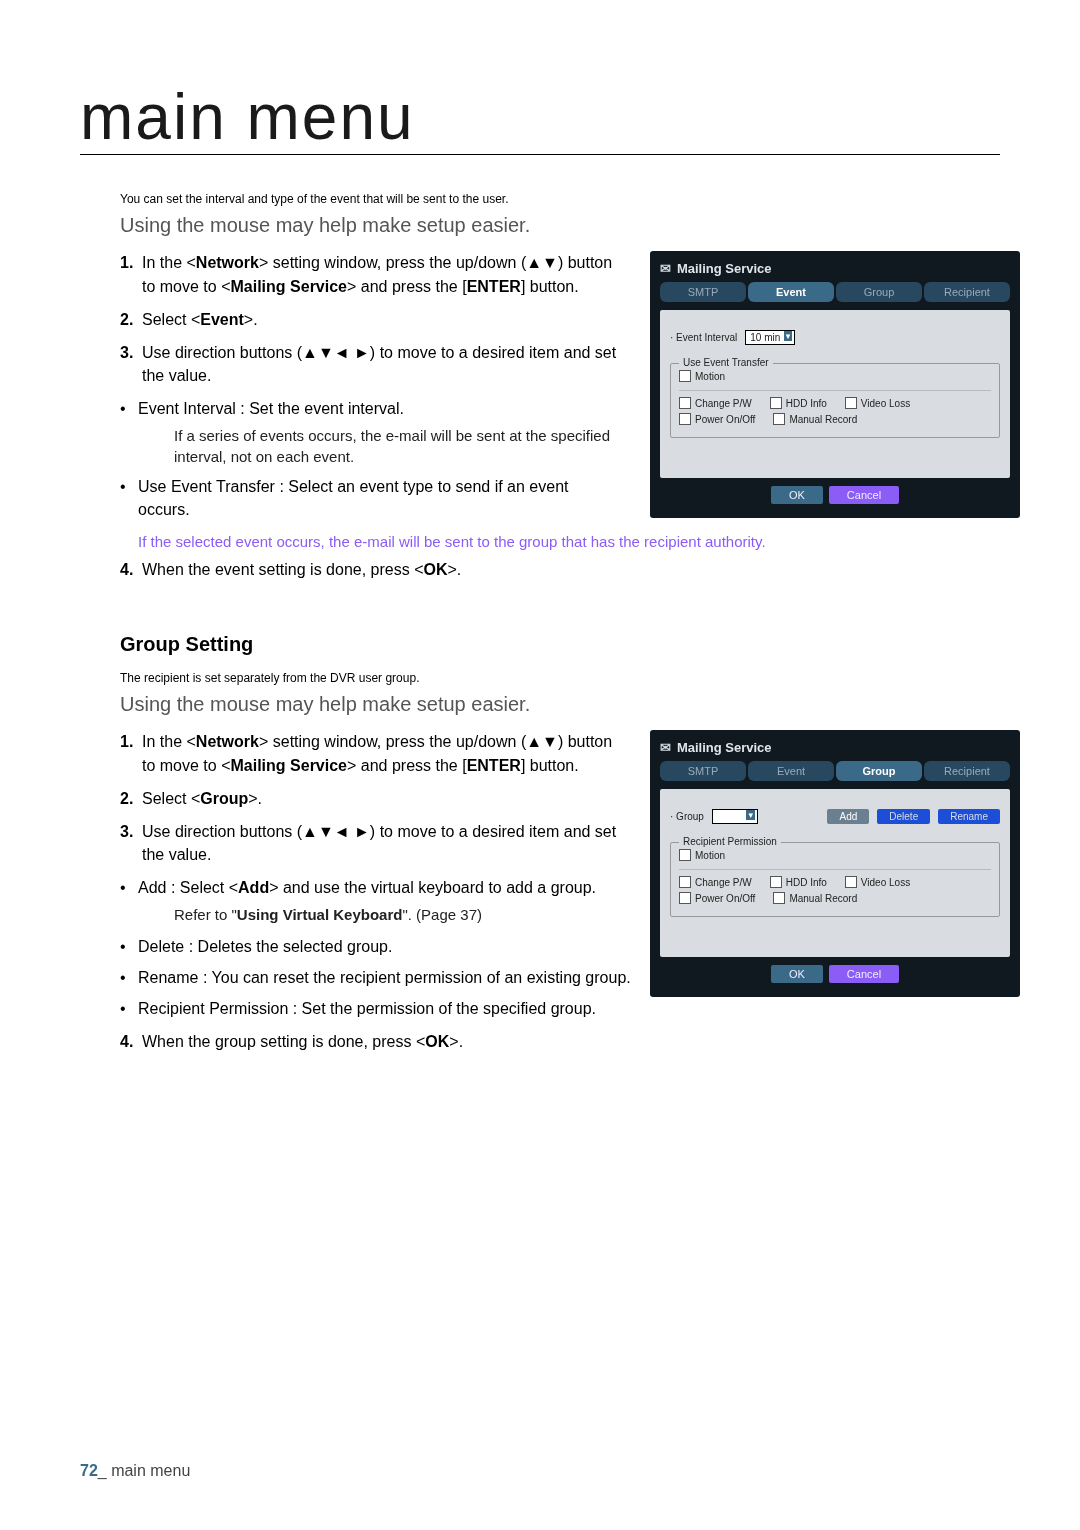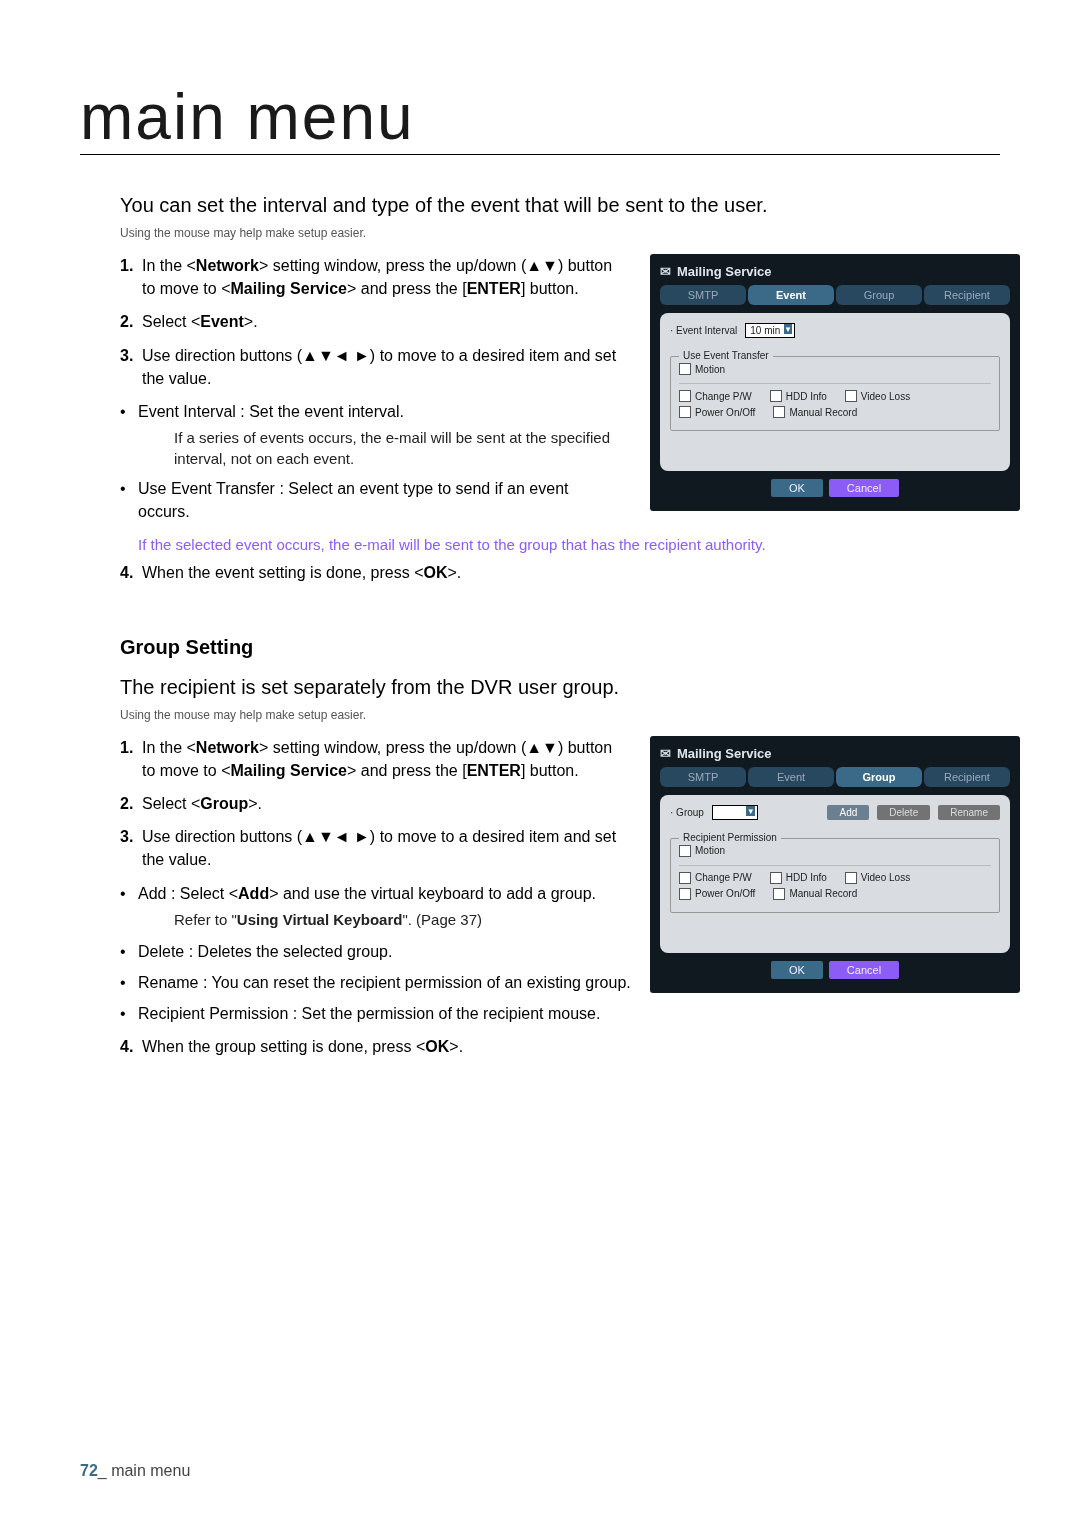--- a/index.html
+++ b/index.html
@@ -2,51 +2,51 @@
 <html><head>
 <meta charset="utf-8">
 <style>
   * { box-sizing: border-box; margin: 0; padding: 0; }
   html, body { width: 1080px; height: 1530px; background: #fff; font-family: Arial, Helvetica, sans-serif; color: #000; }
   .page { padding: 80px 80px 0 80px; position: relative; height: 100%; }
   .hrule { border-bottom: 1px solid #000; margin-bottom: 36px; }
   .page-title { font-size: 64px; font-weight: 300; letter-spacing: 2px; color: #1a1a1a; font-family: "Helvetica Neue", Arial, sans-serif; }
   .content { padding-left: 40px; }
   .section-heading { font-size: 20px; font-weight: bold; margin-bottom: 14px; }
-  .intro { font-size: 20px; line-height: 1.45; margin-bottom: 6px; max-width: 680px; }
-  .note-small { font-size: 12px; color: #555; margin-bottom: 14px; }
+  .intro { font-size: 12px; line-height: 1.45; margin-bottom: 6px; max-width: 680px; }
+  .note-small { font-size: 20px; color: #555; margin-bottom: 14px; }
   .left-col { max-width: 500px; }
   ol.steps { list-style: none; padding-left: 0; margin-bottom: 10px; }
   ol.steps > li { font-size: 16px; line-height: 1.45; margin-bottom: 10px; padding-left: 22px; position: relative; }
   ol.steps > li .num { position: absolute; left: 0; font-weight: bold; }
   ul.bullets { list-style: none; padding-left: 0; margin-bottom: 10px; }
   ul.bullets > li { font-size: 16px; line-height: 1.45; margin-bottom: 8px; padding-left: 18px; position: relative; }
   ul.bullets > li::before { content: "•"; position: absolute; left: 0; }
   .sub { font-size: 15px; line-height: 1.4; margin: 4px 0 6px 36px; color: #222; }
   .sub2 { font-size: 15px; line-height: 1.4; margin: 4px 0 6px 18px; color: #8b5cf6; }
   .row { position: relative; }
   .shot { position: absolute; top: 0; right: -20px; width: 370px; }
   .shot .window { background: #101820; border-radius: 3px; padding: 10px 10px 14px 10px; color: #cfd6dd; font-size: 11px; }
   .shot .win-title { color: #e0e6eb; font-weight: bold; font-size: 13px; margin-bottom: 6px; display: flex; align-items: center; gap: 6px; }
   .shot .win-title::before { content: "✉"; font-size: 13px; color: #cfd6dd; }
   .tabs { display: flex; gap: 2px; margin-bottom: 8px; }
   .tab { flex: 1; background: #28485f; color: #9ab; text-align: center; padding: 4px 0; font-size: 11px; border-radius: 6px; }
   .tab.active { background: #3a6a88; color: #fff; font-weight: bold; }
-  .panel { background: #d9dde1; color: #222; border-radius: 8px; padding: 10px 10px 40px 10px; min-height: 150px; position: relative; }
+  .panel { background: #d9dde1; color: #222; border-radius: 2px; padding: 20px 10px 40px 10px; min-height: 150px; position: relative; }
   .field-row { display: flex; align-items: center; gap: 8px; font-size: 10px; margin-bottom: 8px; }
   .field-row .lbl::before { content: "· "; }
   .dd { background: #fff; border: 1px solid #000000; font-size: 10px; padding: 1px 14px 1px 4px; position: relative; display: inline-block; min-width: 46px; }
   .dd::after { content: "▾"; position: absolute; right: 2px; top: 0; font-size: 9px; background: #3a6a88; color: #fff; padding: 0 2px; }
   .fieldset { border: 1px solid #999; border-radius: 2px; padding: 6px 8px 8px 8px; margin-top: 18px; position: relative; }
   .fieldset .legend { position: absolute; top: -7px; left: 8px; background: #d9dde1; padding: 0 4px; font-size: 10px; }
   .chk { display: inline-flex; align-items: center; gap: 4px; font-size: 10px; margin-right: 18px; margin-bottom: 4px; white-space: nowrap; }
   .chk::before { content: ""; width: 10px; height: 10px; border: 1px solid #555; background: #fff; display: inline-block; }
   .chk-row { display: flex; flex-wrap: wrap; }
   .mini-btn { background: #6a7f8f; color: #fff; font-size: 10px; padding: 2px 12px; border-radius: 2px; display: inline-block; }
-  .mini-btn.dis { background: #737373; color: #d8dde1; }
+  .mini-btn.dis { background: #1d4ed8; color: #d8dde1; }
   .btn-row { display: flex; gap: 6px; justify-content: center; margin-top: 8px; }
   .win-btn { background: #3a6a88; color: #eef; font-size: 11px; padding: 3px 18px; border-radius: 2px; }
   .win-btn.cancel { background: #8b5cf6; }
   .section-gap { height: 42px; }
   .footer { position: absolute; bottom: 50px; left: 80px; font-size: 16px; }
   .footer .pn { font-weight: bold; color: #3b6b85; }
   .footer .ft { color: #444; }
   b { font-weight: bold; }
 </style>
 </head>
@@ -198,21 +198,21 @@
             <div class="sub">
               <span>Refer to "</span><b>Using Virtual Keyboard</b><span>". (Page 37)</span>
             </div>
           </li>
         </ul>
       </div>
     </div>
     <ul class="bullets">
       <li>Delete : Deletes the selected group.</li>
       <li>Rename : You can reset the recipient permission of an existing group.</li>
-      <li>Recipient Permission : Set the permission of the recipient mouse.</li>
+      <li>Recipient Permission : Set the permission of the specified group.</li>
     </ul>
     <ol class="steps">
       <li><span class="num">4.</span>
         <span>When the group setting is done, press &lt;</span><b>OK</b><span>&gt;.</span>
       </li>
     </ol>
 
   </div>
 
   <div class="footer">

